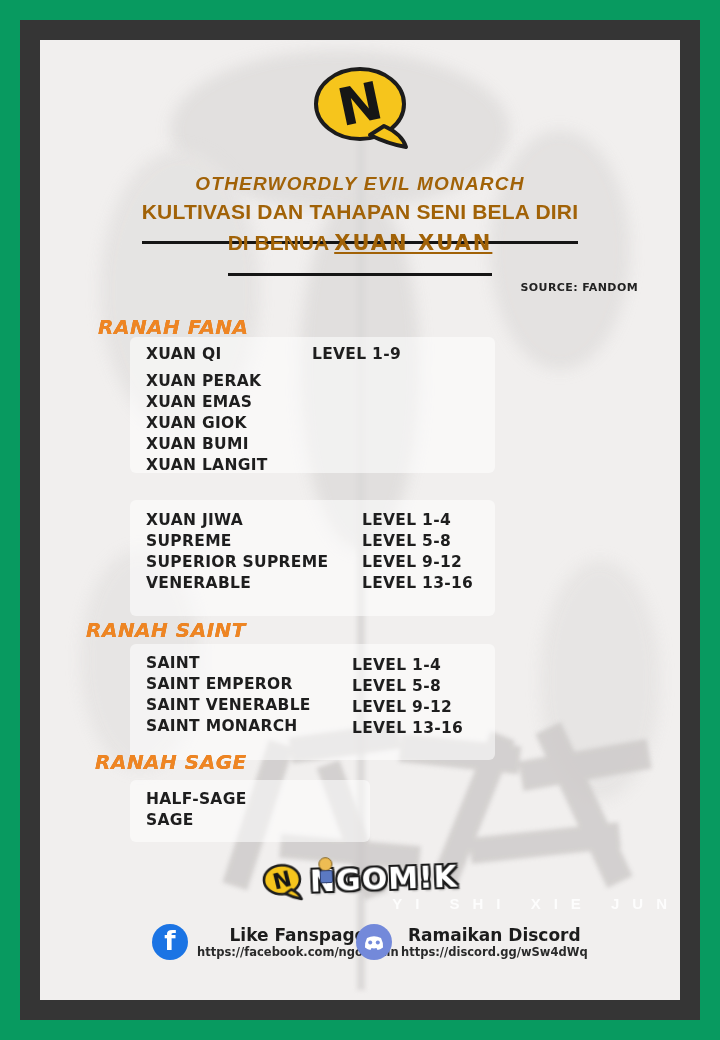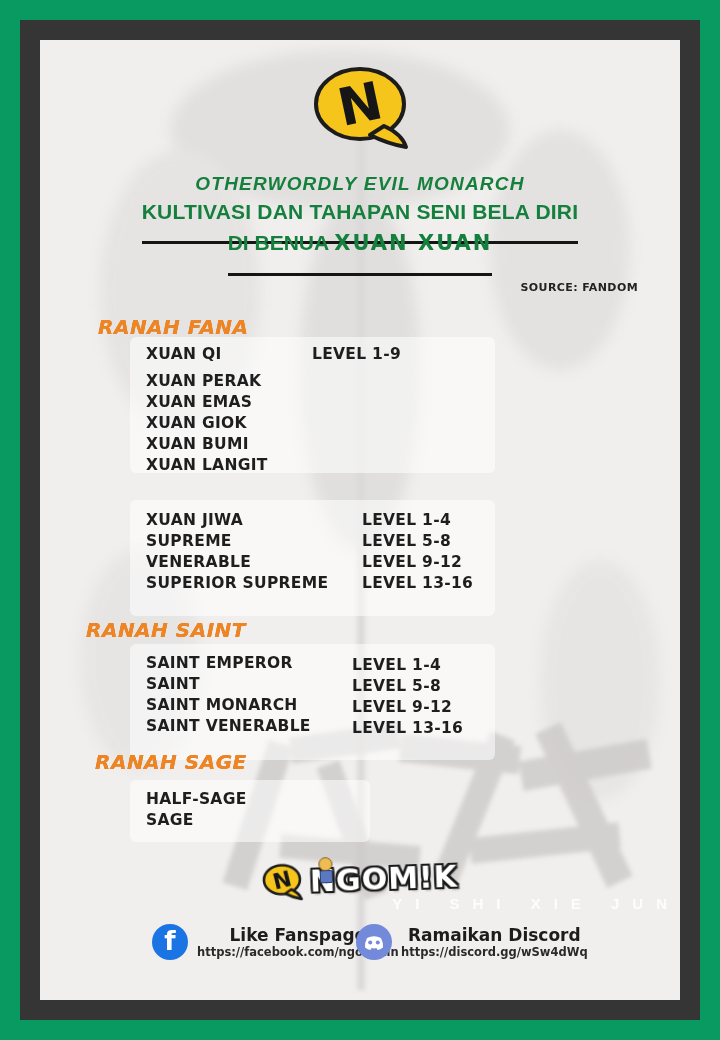--- a/index.html
+++ b/index.html
@@ -10,26 +10,26 @@
   .abs{position:absolute;}
   #bgart{left:0;top:0;z-index:0;}
 
   
   .groupbox{position:absolute;background:rgba(255,255,255,.55);border-radius:6px;z-index:1;}
 
   
   #logo{left:272px;top:24px;z-index:2;}
 
   
-  .title-line{position:absolute;left:0;width:100%;text-align:center;color:#15803d;z-index:2;white-space:nowrap;}
+  .title-line{position:absolute;left:0;width:100%;text-align:center;color:#a16207;z-index:2;white-space:nowrap;}
   #t1{top:133px;font:italic 800 19px/1.2 "Liberation Sans",sans-serif;letter-spacing:1.2px;}
   #t2{top:159px;font:800 21px/1.2 "Liberation Sans",sans-serif;letter-spacing:0.2px;}
   #t3{top:190px;font:800 21px/1.2 "Liberation Sans",sans-serif;}
   .underlined{display:inline-block;border-bottom:3px solid #151515;padding-bottom:17px;}
-  #t3 .emph{font-family:"DejaVu Sans",sans-serif;font-weight:800;letter-spacing:2px;}
+  #t3 .emph{font-family:"DejaVu Sans",sans-serif;font-weight:800;letter-spacing:2px;text-decoration:underline;}
 
   #source{right:42px;top:241px;font:700 11px/1.2 "DejaVu Sans",sans-serif;color:#222;
           letter-spacing:.4px;z-index:2;}
 
   
   .sec-title{position:absolute;font:italic 800 20px/1.1 "DejaVu Sans",sans-serif;color:#ef8522;
              letter-spacing:.5px;z-index:2;white-space:nowrap;text-shadow:0 0 .5px #c96a10;}
 
   
   .col{position:absolute;z-index:2;}
@@ -131,37 +131,37 @@
         <div>XUAN EMAS</div>
         <div>XUAN GIOK</div>
         <div>XUAN BUMI</div>
         <div>XUAN LANGIT</div>
       </div>
 
       <div class="groupbox" style="left:90px;top:460px;width:365px;height:116px"></div>
       <div class="col" style="left:106px;top:470px">
         <div>XUAN JIWA</div>
         <div>SUPREME</div>
+        <div>SUPERIOR SUPREME</div>
         <div>VENERABLE</div>
-        <div>SUPERIOR SUPREME</div>
       </div>
       <div class="col" style="left:322px;top:470px">
         <div>LEVEL 1-4</div>
         <div>LEVEL 5-8</div>
         <div>LEVEL 9-12</div>
         <div>LEVEL 13-16</div>
       </div>
 
       <div class="sec-title" style="left:46px;top:579px">RANAH SAINT</div>
       <div class="groupbox" style="left:90px;top:604px;width:365px;height:116px"></div>
       <div class="col" style="left:106px;top:613px">
+        <div>SAINT</div>
         <div>SAINT EMPEROR</div>
-        <div>SAINT</div>
+        <div>SAINT VENERABLE</div>
         <div>SAINT MONARCH</div>
-        <div>SAINT VENERABLE</div>
       </div>
       <div class="col" style="left:312px;top:615px">
         <div>LEVEL 1-4</div>
         <div>LEVEL 5-8</div>
         <div>LEVEL 9-12</div>
         <div>LEVEL 13-16</div>
       </div>
 
       <div class="sec-title" style="left:55px;top:711px">RANAH SAGE</div>
       <div class="groupbox" style="left:90px;top:740px;width:240px;height:62px"></div>

